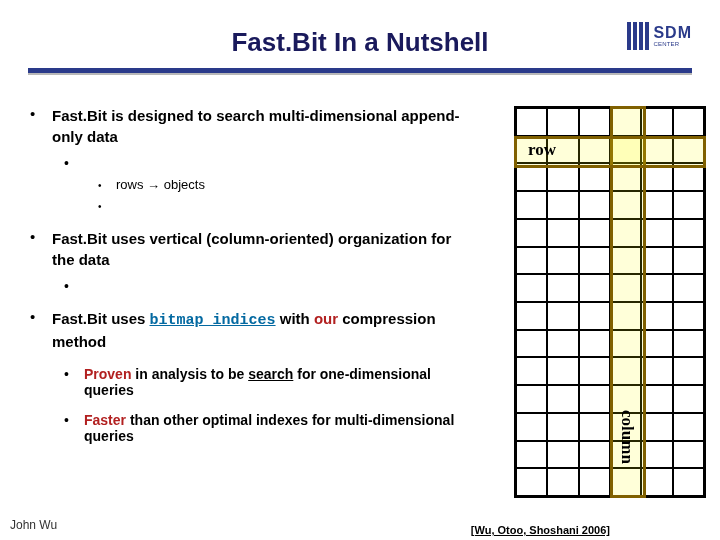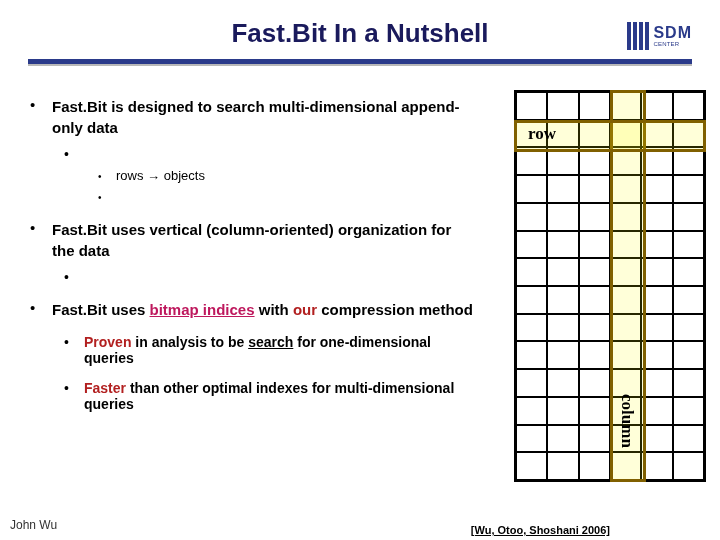--- a/index.html
+++ b/index.html
@@ -9,21 +9,21 @@
     font-family: Arial, Helvetica, sans-serif;
     background: #fff;
     position: relative;
     overflow: hidden;
   }
   .title {
     text-align: center;
     font-size: 26px;
     font-weight: bold;
     color: #1a1a5c;
-    padding: 18px 0 10px;
+    padding: 27px 0 10px;
   }
   .rule {
     margin: 0 28px;
     height: 5px;
     background: #2a3a8a;
   }
   .rule-shadow {
     margin: 0 28px;
     height: 2px;
     background: #b8b8b8;
@@ -55,21 +55,21 @@
   }
   .bullets { width: 445px; font-size: 15px; color: #000; }
   .lvl1 { display: flex; margin-top: 10px; }
   .lvl1 .dot { width: 22px; flex-shrink: 0; color: #000; }
   .lvl1 .txt { font-weight: bold; line-height: 1.4; }
   .lvl2 { display: flex; margin-top: 8px; margin-left: 34px; font-size: 14px; }
   .lvl2 .dot { width: 20px; flex-shrink: 0; }
   .lvl3 { display: flex; margin-top: 6px; margin-left: 68px; font-size: 13px; }
   .lvl3 .dot { width: 18px; flex-shrink: 0; font-size: 10px; padding-top: 3px; }
   .arrow { font-weight: bold; }
-  .hl-bitmap { text-decoration: underline; color: #be185d; }
+  .hl-bitmap { text-decoration: underline; color: #0369a1; font-family: Liberation Mono, monospace; }
   .hl-our { color: #b22020; }
   .hl-proven { color: #b22020; font-weight: bold; }
   .hl-optimal { text-decoration: underline; font-weight: bold; }
   .hl-faster { color: #b22020; font-weight: bold; }
   .citation {
     position: absolute;
     right: 110px;
     bottom: 4px;
     font-size: 11px;
     font-weight: bold;
@@ -77,21 +77,21 @@
   }
   .author {
     position: absolute;
     left: 10px;
     bottom: 8px;
     font-size: 12px;
     color: #333;
   }
   .diagram {
     position: absolute;
-    top: 90px;
+    top: 106px;
     right: 34px;
     width: 172px;
     height: 400px;
   }
   .grid {
     border: 2px solid #000;
     display: grid;
     grid-template-columns: repeat(6, 1fr);
     grid-template-rows: repeat(14, 1fr);
     width: 192px;

